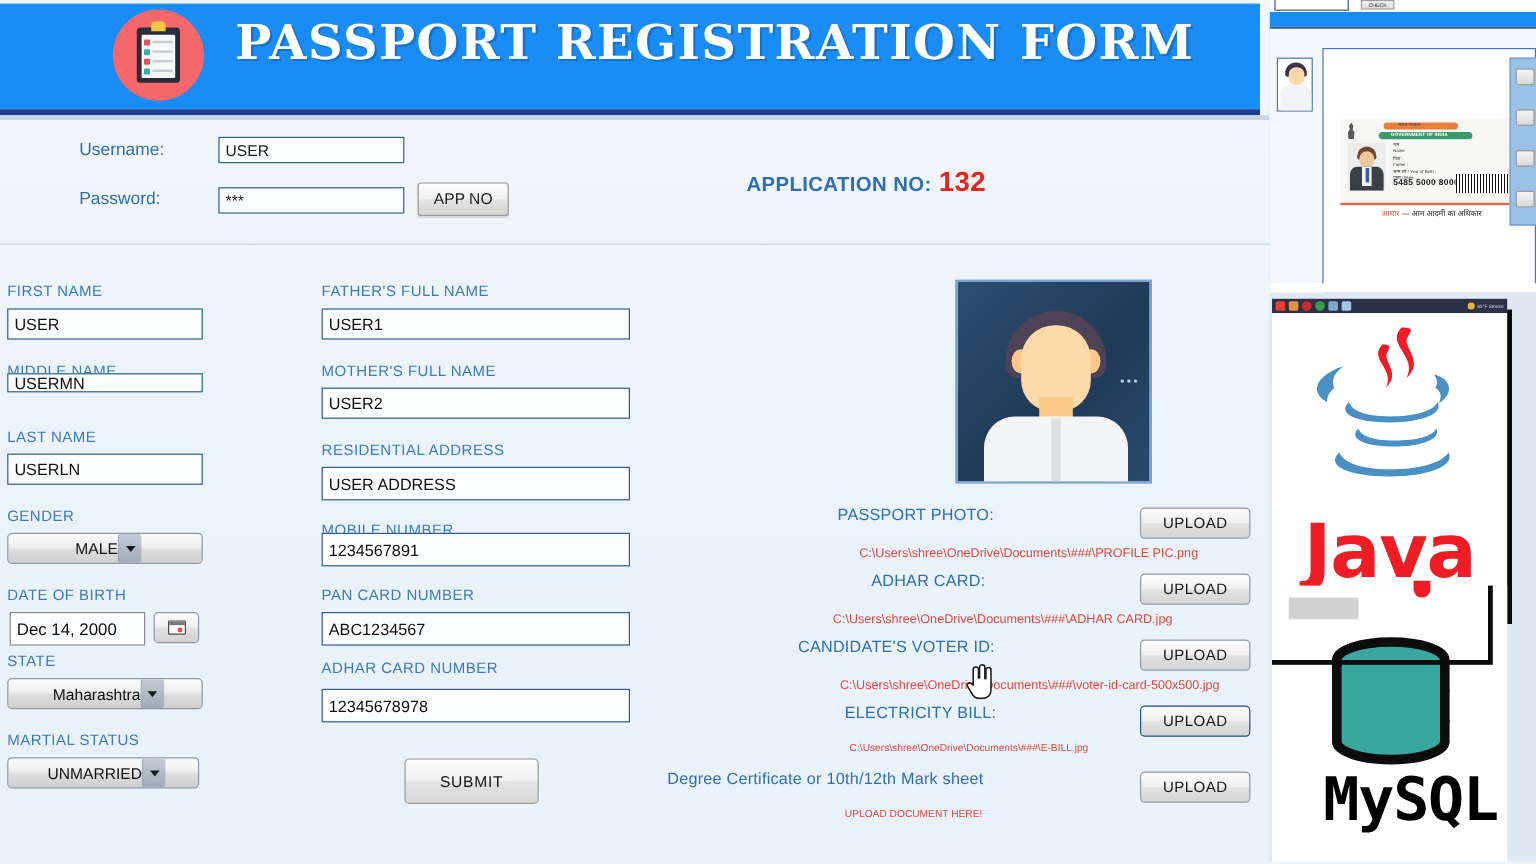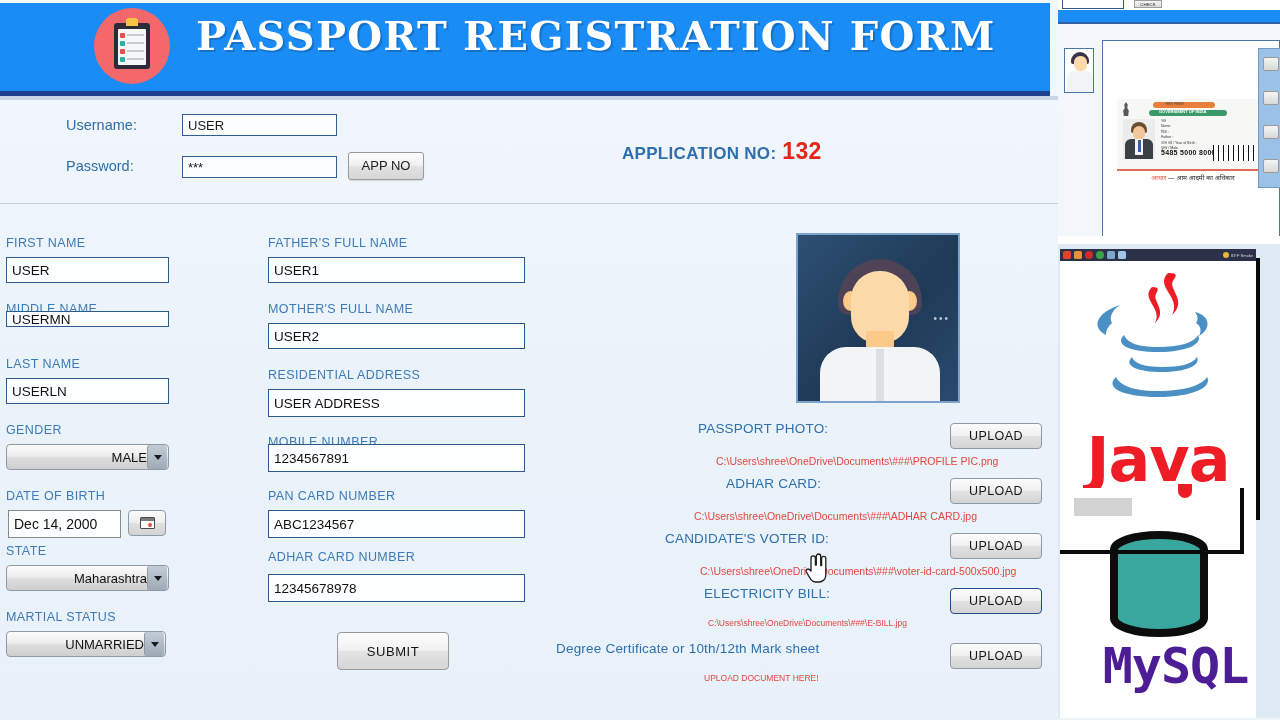--- a/index.html
+++ b/index.html
@@ -86,21 +86,21 @@
   }
   .tf{
     position:absolute;background:#fdfeff;border:1.4px solid #2b5b8e;
     font-size:13.5px;color:#101010;padding:2px 5px;
     font-family:"Liberation Sans", sans-serif;outline:none;
   }
   .combo{
     position:absolute;height:26px;
     background:linear-gradient(180deg,#fbfbfb 0%, #eeeeee 45%, #dcdcdc 55%, #cfcfcf 100%);
     border:1px solid #8d9aa6;border-radius:4px;
-    display:flex;align-items:center;justify-content:flex-end;
+    display:flex;align-items:center;justify-content:center;
     font-size:13px;color:#121212;padding-left:7px;cursor:pointer;
   }
   .combo .arrowbox{
     width:20px;height:24px;margin-right:1px;border-radius:3px;
     background:linear-gradient(180deg,#c3ccd6 0%, #9eaab7 100%);
     border-left:1px solid #8d9aa6;
     display:flex;align-items:center;justify-content:center;
   }
   .arrow-d{width:0;height:0;border-left:4px solid transparent;border-right:4px solid transparent;border-top:5px solid #1b1b1b;}
 
@@ -207,21 +207,21 @@
   .s-javacard{position:absolute;left:2px;top:261px;width:196px;height:227px;background:#ffffff;}
   .java-wrap{position:absolute;left:0;top:0;width:196px;height:227px;}
   .java-text{position:absolute;left:0;top:168px;width:196px;text-align:center;
     font-family:"DejaVu Sans", sans-serif;font-size:62px;font-weight:600;color:#ee1c25;line-height:62px;letter-spacing:-1px;}
   .s-blackline{position:absolute;left:198px;top:258px;width:4px;height:262px;background:#0a0a0a;}
 
   .s-sqlcard{position:absolute;left:2px;top:488px;width:196px;height:232px;background:#ffffff;}
   .sql-grey{position:absolute;left:14px;top:10px;width:58px;height:18px;background:#d2d2d2;}
   .sql-db{position:absolute;left:46px;top:42px;width:106px;height:108px;}
   .sql-text{position:absolute;left:0;top:152px;width:196px;text-align:center;
-    font-family:"DejaVu Sans Mono", monospace;font-size:50px;font-weight:bold;color:#4c1d95;line-height:52px;letter-spacing:-1px;padding-left:35px;}
+    font-family:"DejaVu Sans Mono", monospace;font-size:50px;font-weight:bold;color:#000000;line-height:52px;letter-spacing:-1px;padding-left:35px;}
   .s-sqlborder{position:absolute;left:182px;top:488px;width:4px;height:62px;background:#0a0a0a;}
   .s-hline{position:absolute;left:2px;top:550px;width:184px;height:4px;background:#0a0a0a;}
   .s-redtip{position:absolute;left:120px;top:484px;width:14px;height:14px;background:#ee1c25;border-radius:0 0 50% 50%;}
 </style>
 </head>
 <body>
 
 <div id="root">
 
   <div class="app-window">

